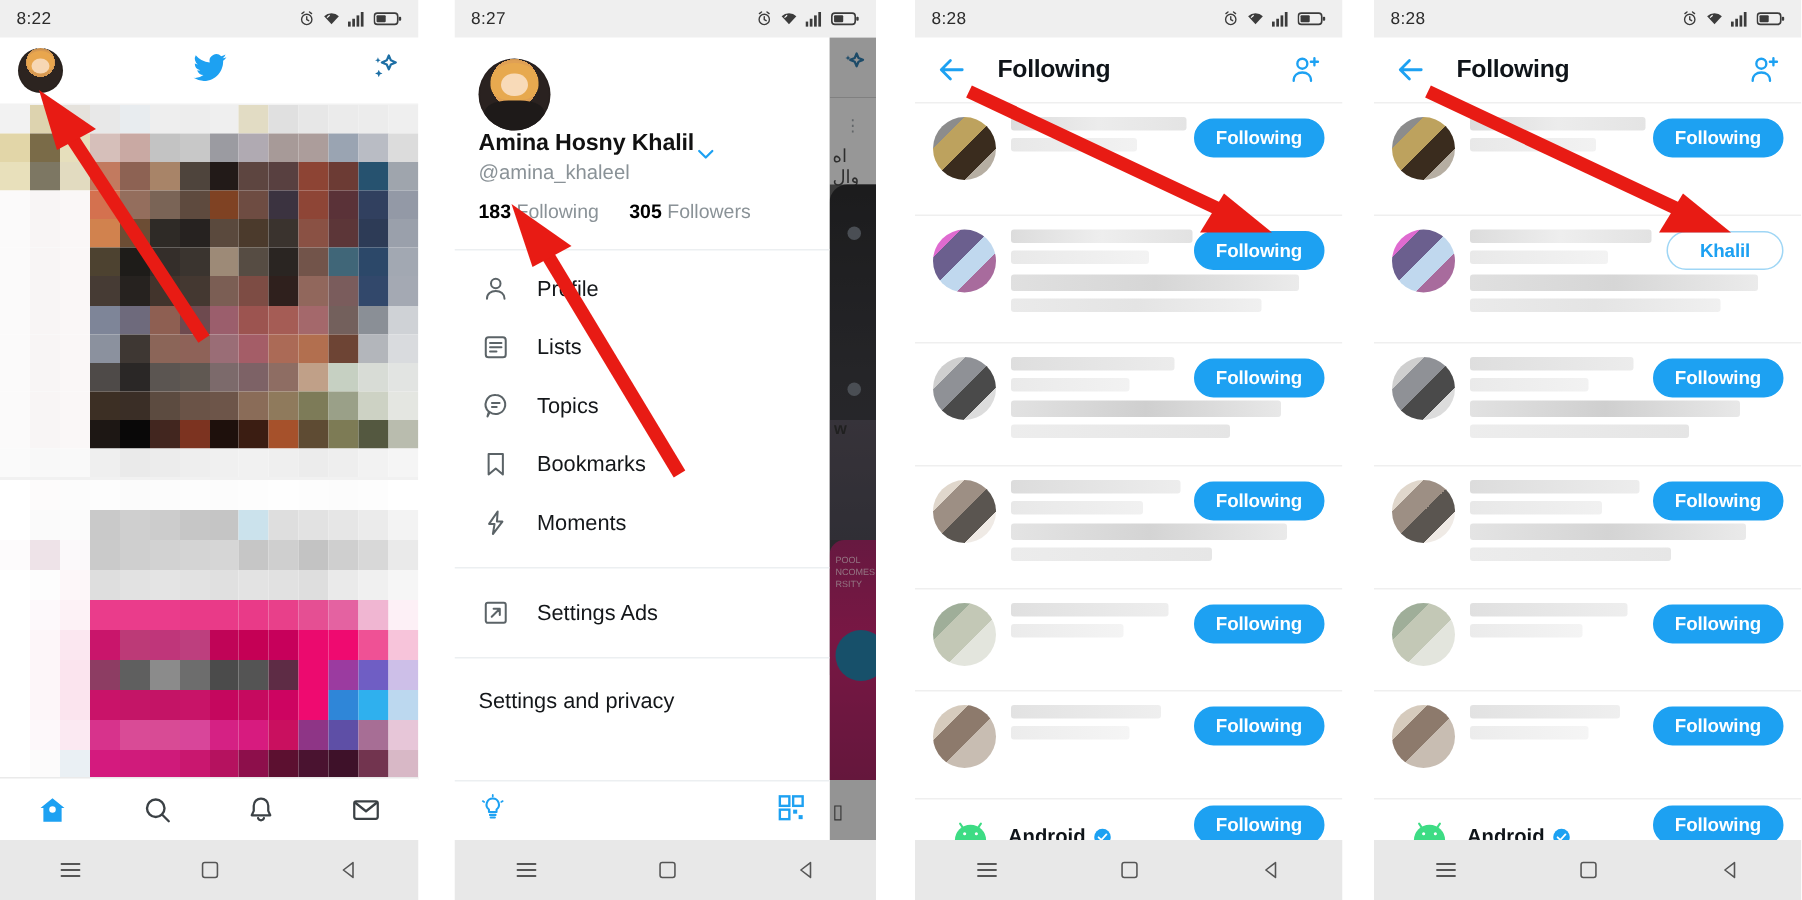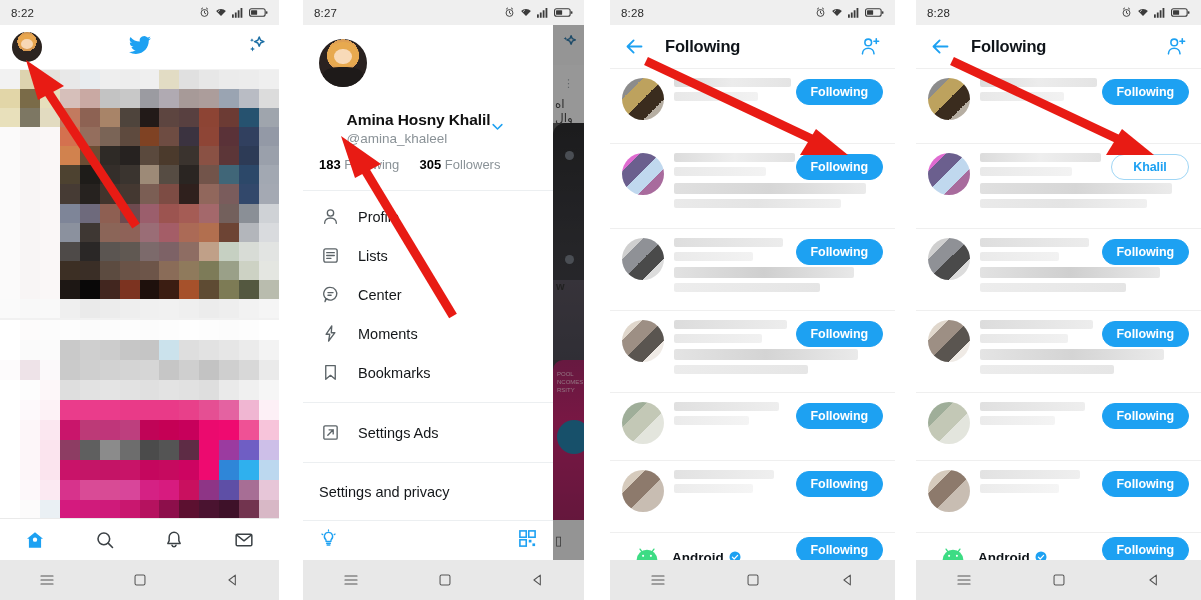--- a/index.html
+++ b/index.html
@@ -80,21 +80,21 @@
   .drawer-head { padding: 14px 16px 10px 16px; }
   .avatar-lg {
     width:48px; height:48px; border-radius:50%; overflow:hidden; position:relative;
     background: radial-gradient(circle at 50% 34%, #f3d0a6 0 22%, #dfa055 22% 40%, #2a2220 40% 100%);
     box-shadow: inset 0 0 0 1px rgba(0,0,0,.07);
   }
   .avatar-lg .hair { position:absolute; left:17%; top:6%; width:66%; height:52%; border-radius:50% 50% 40% 40%; background:#e7a94f; }
   .avatar-lg .face { position:absolute; left:31%; top:20%; width:38%; height:33%; border-radius:50%; background:#f8dab8; z-index:2; }
   .avatar-lg .body { position:absolute; left:8%; bottom:0; width:84%; height:42%; border-radius:40% 40% 0 0; background:#1e1a19; z-index:1;}
 
-  .name-row { display:flex; align-items:center; justify-content:center; margin-top:24px; padding-right:4px; }
+  .name-row { display:flex; align-items:center; justify-content:flex-start; margin-top:0; padding-right:4px; }
   .dname { font-size:15.5px; font-weight:bold; color:#111; letter-spacing:-.1px; }
   .handle { font-size:13.5px; color:#8a9297; margin-top:2px; }
   .counts { margin-top:11px; font-size:13px; color:#8a9297; }
   .counts b { color:#000000; font-weight:bold; }
   .counts .sp { display:inline-block; width:13px; }
 
   .drawer-sep { height:1px; background:#eceff1; margin: 8px 0 0 0; }
 
   .menu { padding: 6px 0 0 0; }
   .mi { display:flex; align-items:center; gap:17px; padding: 10px 16px; }
@@ -674,37 +674,37 @@
             </span>
           <span class="mi-lb">Lists</span>
         </div>
         <div class="mi">
           <span class="mi-ic">
               <svg width="19" height="19" viewBox="0 0 24 24">
                 <path d="M12 3a8 8 0 1 1-5.1 14.2L5 21l1.2-4A8 8 0 0 1 12 3z" fill="none" stroke="#5b6367" stroke-width="1.7" stroke-linejoin="round"></path>
                 <path d="M8.8 9.6h6.4M8.8 13h4" stroke="#5b6367" stroke-width="1.7" stroke-linecap="round"></path>
               </svg>
             </span>
-          <span class="mi-lb">Center</span>
+          <span class="mi-lb">Topics</span>
+        </div>
+        <div class="mi">
+          <span class="mi-ic">
+              <svg width="19" height="19" viewBox="0 0 24 24">
+                <path d="M6 3.4h12v17.2L12 15.6 6 20.6z" fill="none" stroke="#5b6367" stroke-width="1.7" stroke-linejoin="round"></path>
+              </svg>
+            </span>
+          <span class="mi-lb">Bookmarks</span>
         </div>
         <div class="mi">
           <span class="mi-ic">
               <svg width="19" height="19" viewBox="0 0 24 24">
                 <path d="M13.6 2.5 6.4 13h4.6l-1.4 8.5L17.6 11H13z" fill="none" stroke="#5b6367" stroke-width="1.7" stroke-linejoin="round"></path>
               </svg>
             </span>
           <span class="mi-lb">Moments</span>
-        </div>
-        <div class="mi">
-          <span class="mi-ic">
-              <svg width="19" height="19" viewBox="0 0 24 24">
-                <path d="M6 3.4h12v17.2L12 15.6 6 20.6z" fill="none" stroke="#5b6367" stroke-width="1.7" stroke-linejoin="round"></path>
-              </svg>
-            </span>
-          <span class="mi-lb">Bookmarks</span>
         </div>
 
         <div class="drawer-sep2"></div>
 
         <div class="mi">
           <span class="mi-ic">
               <svg width="19" height="19" viewBox="0 0 24 24">
                 <rect x="3.6" y="3.6" width="16.8" height="16.8" rx="1.6" fill="none" stroke="#5b6367" stroke-width="1.7"></rect>
                 <path d="M8.6 15.4 15.4 8.6M10.2 8.6h5.2v5.2" fill="none" stroke="#5b6367" stroke-width="1.7" stroke-linecap="round" stroke-linejoin="round"></path>
               </svg>

